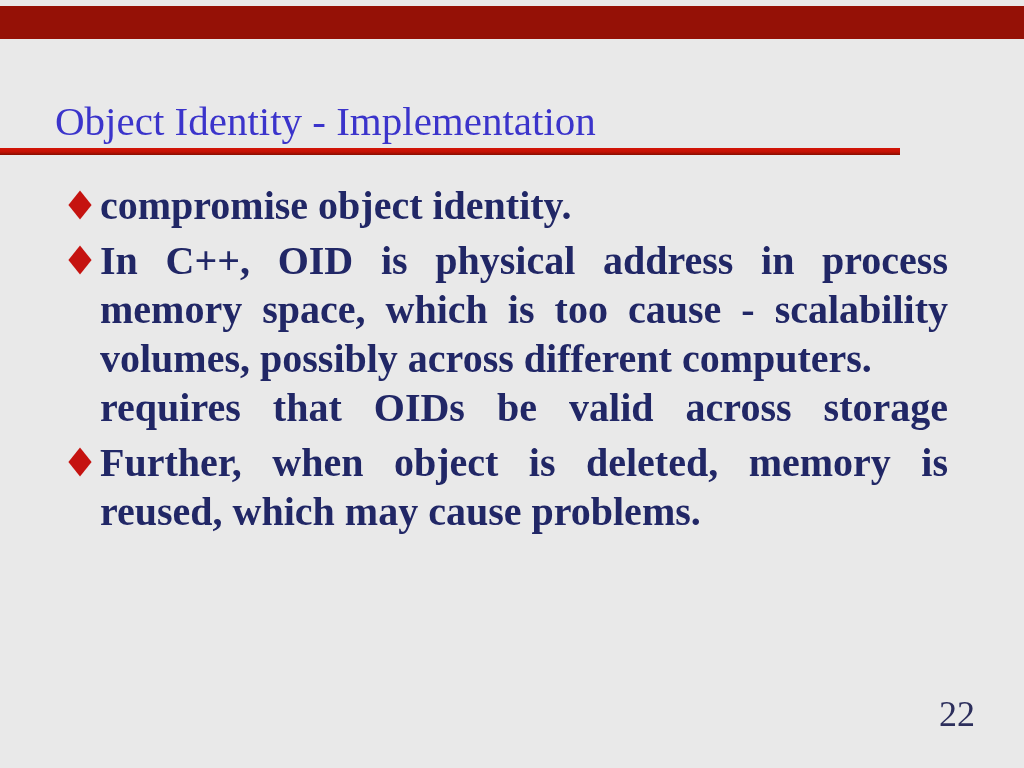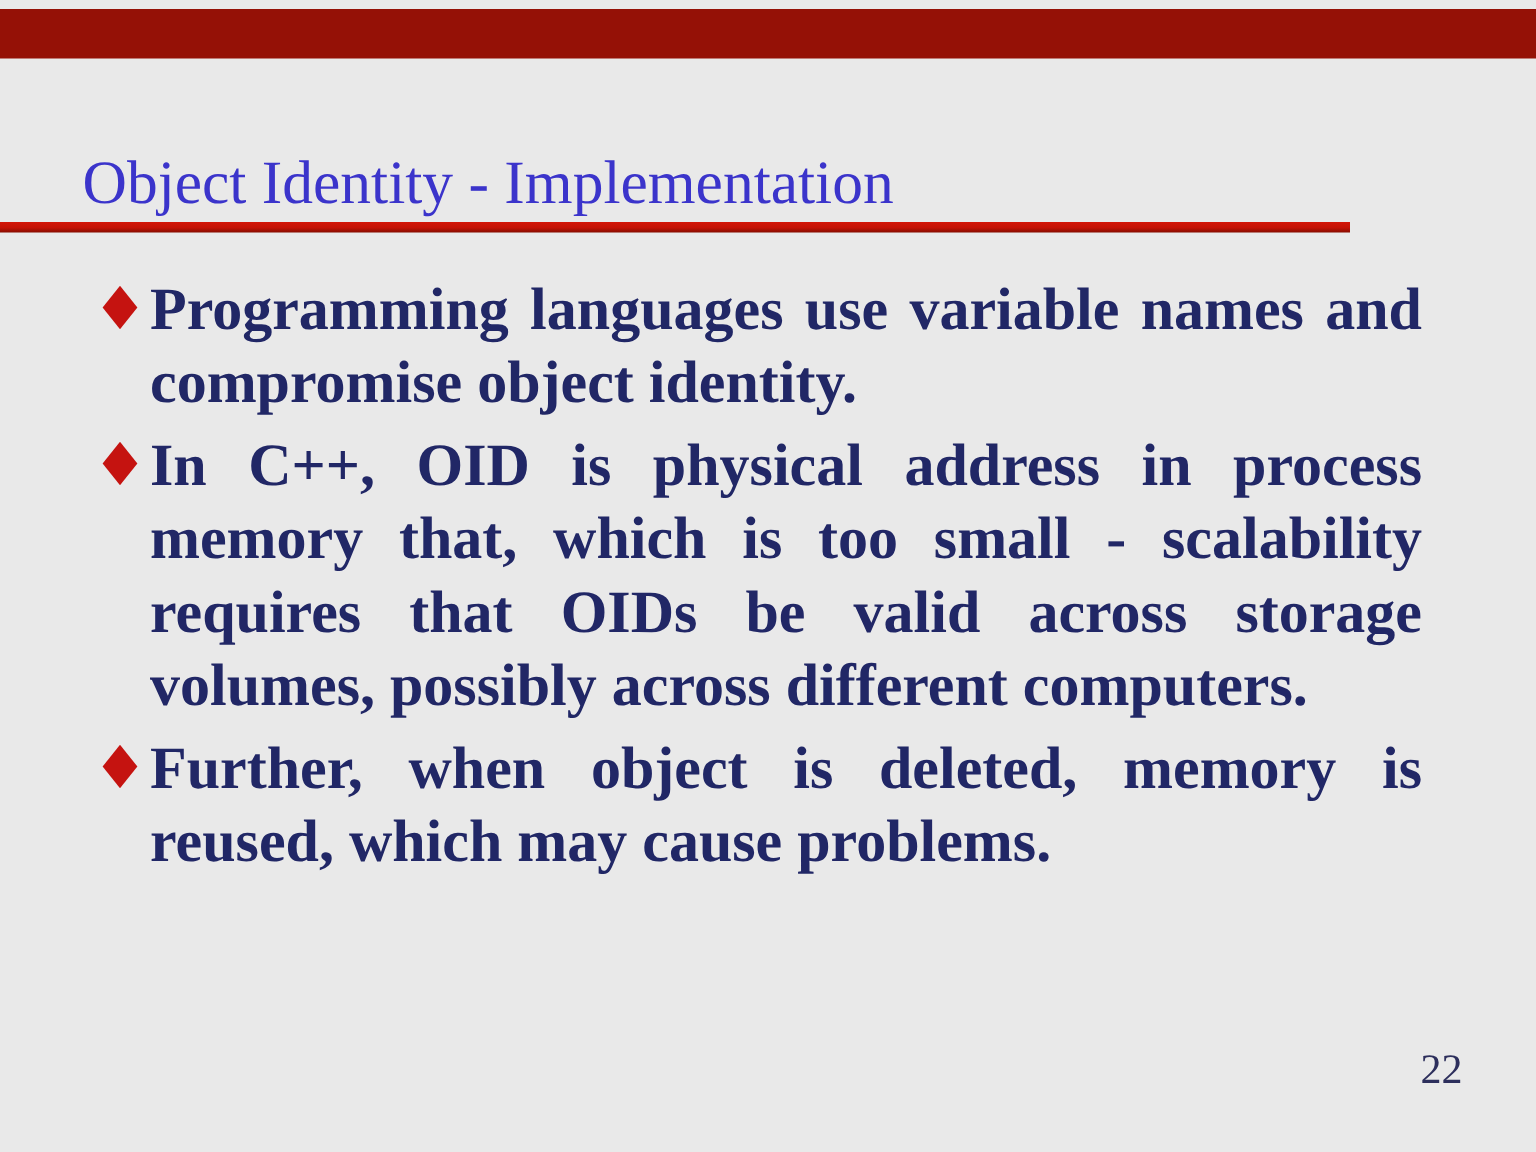--- a/index.html
+++ b/index.html
@@ -67,48 +67,47 @@
     text-align-last: justify;
   }
   .line.last {
     text-align: center;
     text-align-last: left;
   }
   
   #page-number {
     position: absolute;
     right: 49px; top: 699px;
-    font-size: 28px;
+    font-size: 36px;
     line-height: 30px;
     font-weight: normal;
     color: var(--pagenum, #2d2f5c);
   }
 </style>
 </head>
 <body>
 
 <div id="slide" style="--bg: #e9e9e9; --topbar: #951106; --title: #3b34cb; --body: #212766; --diamond: #c51310; --pagenum: #2d2f5c;">
   <div id="top-bar"></div>
   <div id="title">Object Identity - Implementation</div>
   <div id="title-rule"></div>
   <div id="bullet-list">
       <div class="bullet">
         <span class="diamond"></span>
         <div class="bullet-text">
-          <div class="line">Programming languages use variable names and</div>
           <div class="line last">compromise object identity.</div>
         </div>
       </div>
       <div class="bullet">
         <span class="diamond"></span>
         <div class="bullet-text">
           <div class="line">In C++, OID is physical address in process</div>
-          <div class="line">memory that, which is too small - scalability</div>
+          <div class="line">memory space, which is too cause - scalability</div>
+          <div class="line last">volumes, possibly across different computers.</div>
           <div class="line">requires that OIDs be valid across storage</div>
-          <div class="line last">volumes, possibly across different computers.</div>
         </div>
       </div>
       <div class="bullet">
         <span class="diamond"></span>
         <div class="bullet-text">
           <div class="line">Further, when object is deleted, memory is</div>
           <div class="line last">reused, which may cause problems.</div>
         </div>
       </div>
     </div>

